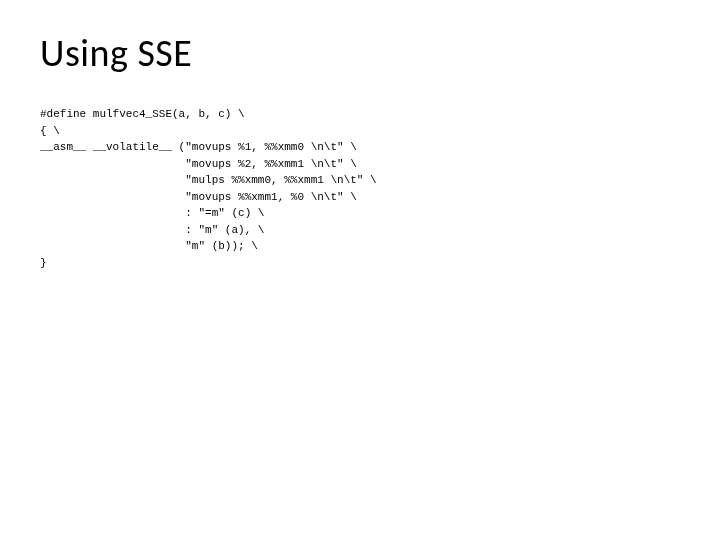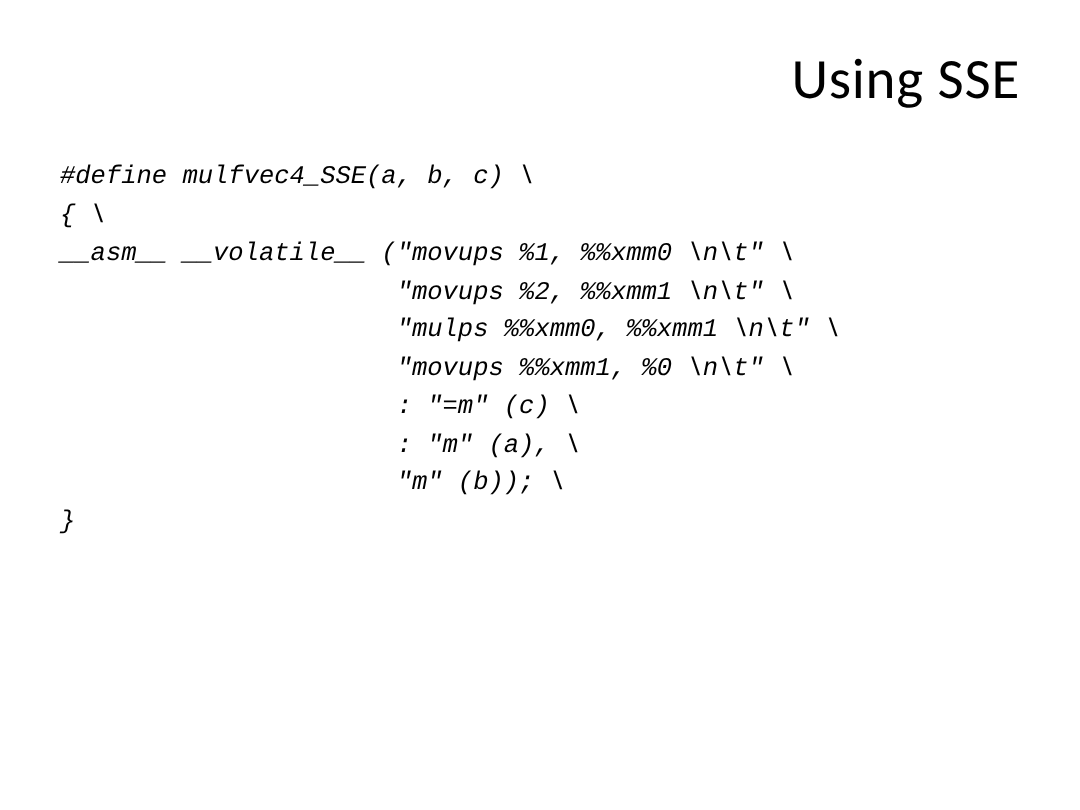--- a/index.html
+++ b/index.html
@@ -17,31 +17,30 @@
     .slide {
       width: 100%;
       height: 100%;
       padding: 30px 40px;
     }
     .title {
       font-family: Calibri, Arial, sans-serif;
       font-size: 38px;
       font-weight: 400;
       color: #000;
-      text-align: right;
+      text-align: left;
       margin-bottom: 30px;
       letter-spacing: 0.5px;
     }
     .code-block {
       font-family: "Courier New", Courier, monospace;
-      font-size: 17px;
+      font-size: 11px;
       line-height: 1.5;
       color: #000;
       white-space: pre;
-      font-style: italic;
     }
   </style>
 </head>
 <body>
 
 <div class="slide">
   <h1 class="title">Using SSE</h1>
   <pre class="code-block">#define mulfvec4_SSE(a, b, c) \
 { \
 __asm__ __volatile__ ("movups %1, %%xmm0 \n\t" \

